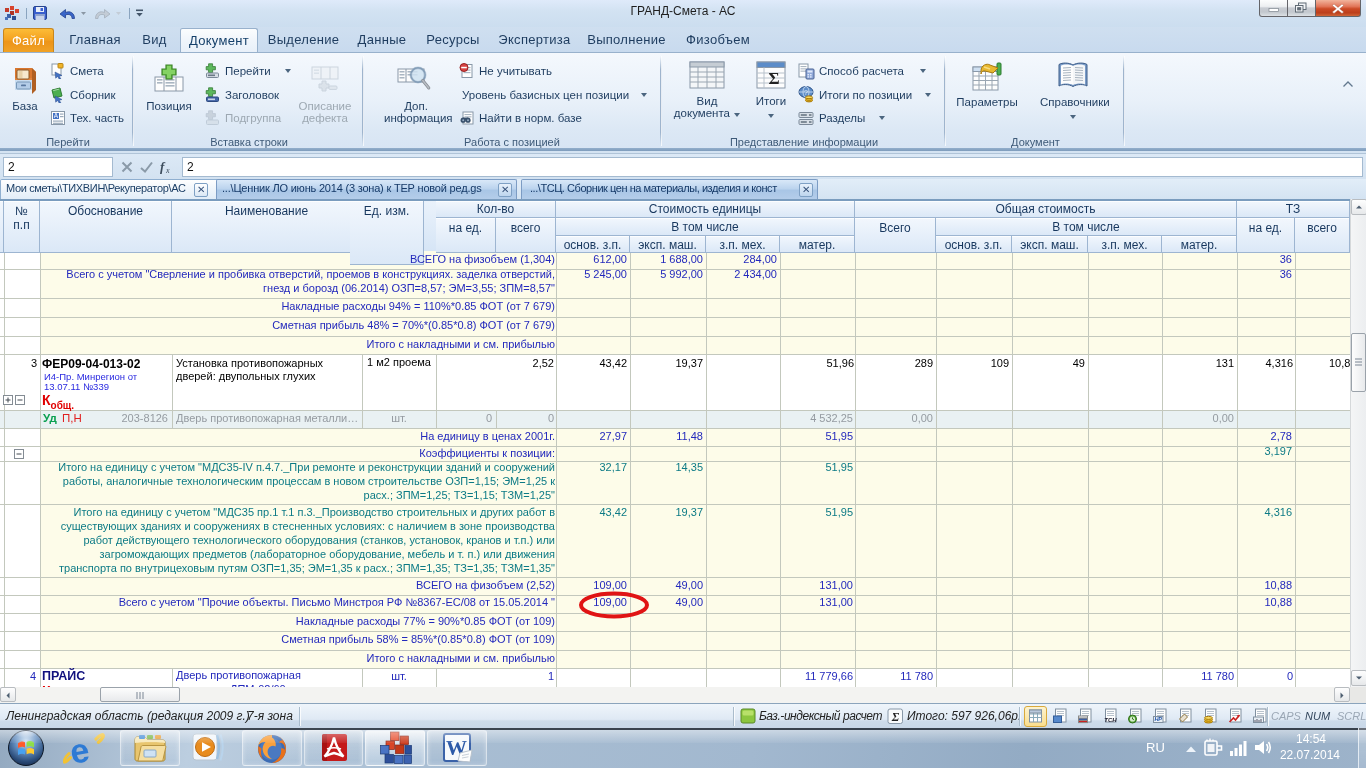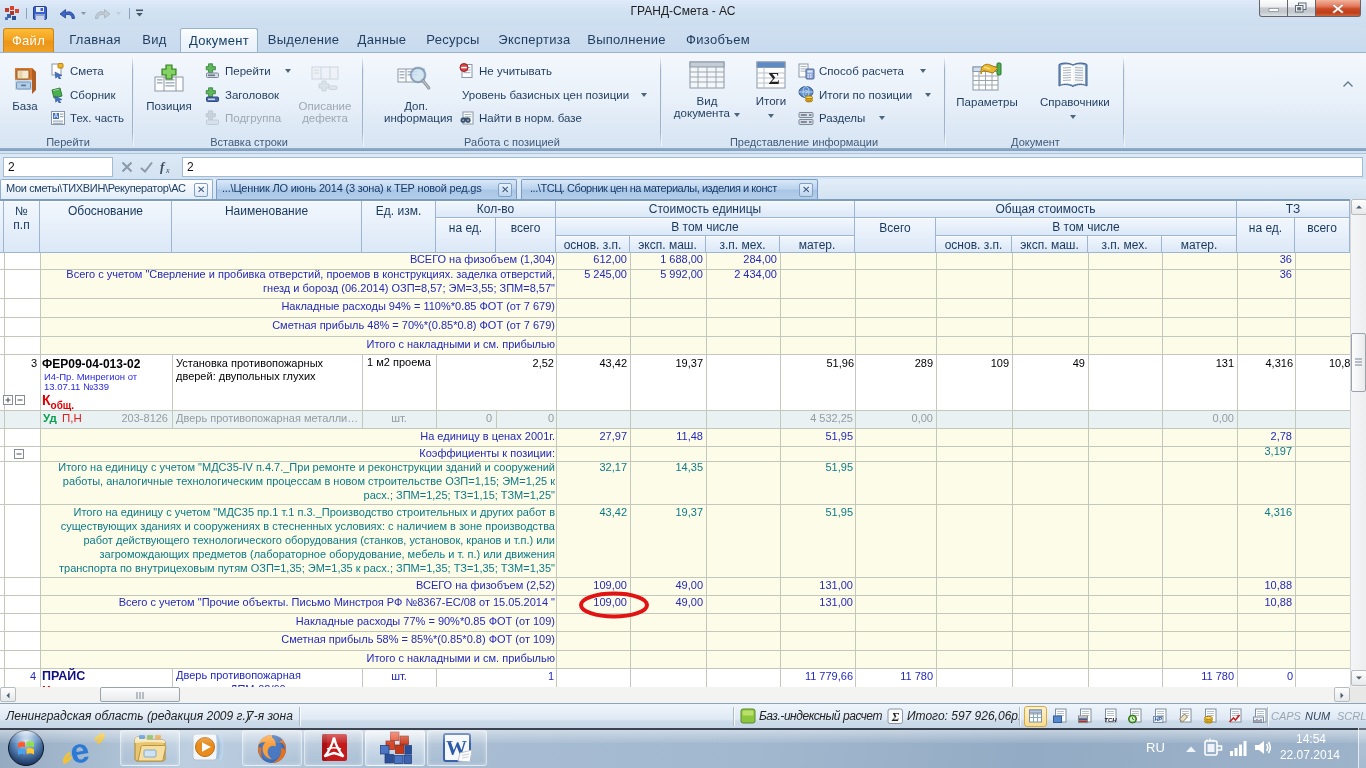--- a/index.html
+++ b/index.html
@@ -438,21 +438,21 @@
         <path d="M2 8 L6 11.5 L13 2.5" fill="none" stroke="#8a9aa8" stroke-width="2"></path>
       </svg>
  <svg class="abs" style="left:158px;top:5px;" width="15" height="15" viewBox="0 0 15 15">
         <text x="2" y="12" font-size="13" font-style="italic" font-family="Liberation Serif" fill="#3c4c5c" font-weight="bold">f</text>
         <text x="8" y="13.5" font-size="8" font-style="italic" font-family="Liberation Serif" fill="#3c4c5c">x</text>
       </svg>
  <div class="fbox" style="left:182px;width:1181px;">2</div>
 </div>
 
 <div id="doctabs">
- <div class="dtab dtab1" style="left:0px;width:213px;padding:2px 0 0 5px;letter-spacing:-0.35px;">Мои сметы\ТИХВИН\Рекуператор\АС<span class="x" style="left:193px;">✕</span></div>
+ <div class="dtab dtab1" style="left:0px;width:235px;padding:2px 0 0 5px;letter-spacing:-0.35px;">Мои сметы\ТИХВИН\Рекуператор\АС<span class="x" style="left:193px;">✕</span></div>
  <div class="dtab dtab23" style="left:216px;width:301px;padding:2px 0 0 5px;letter-spacing:-0.2px;">...\Ценник ЛО июнь 2014 (3 зона) к ТЕР новой ред.gs<span class="x" style="left:281px;">✕</span></div>
  <div class="dtab dtab23" style="left:521px;width:297px;padding:2px 0 0 8px;letter-spacing:-0.45px;">...\ТСЦ. Сборник цен на материалы, изделия и конст<span class="x" style="left:277px;">✕</span></div>
 </div>
 
 <div id="grid">
 <div style="position:absolute;left:0;top:52px;width:40px;height:436px;background:#fff;"></div>
 <div class="posrow" style="top:155px;height:56px;"></div>
 <div class="subrow" style="top:211px;height:18px;"></div>
 <div class="posrow" style="top:469px;height:19px;"></div>
 <div class="vl" style="left:4px;"></div>
@@ -491,21 +491,21 @@
 <div class="hl" style="top:396px;"></div>
 <div class="hl" style="top:414px;"></div>
 <div class="hl" style="top:432px;"></div>
 <div class="hl" style="top:451px;"></div>
 <div class="hl" style="top:469px;"></div>
 <div id="ghead">
         <div class="hc" style="left:0px;top:0px;width:4px;height:52px;padding-top:3px;font-size:12px;"></div>
         <div class="hc" style="left:4px;top:0px;width:36px;height:52px;padding-top:3px;font-size:12px;">№<br>п.п</div>
         <div class="hc" style="left:40px;top:0px;width:132px;height:52px;padding-top:3px;font-size:12px;">Обоснование</div>
         <div class="hc" style="left:172px;top:0px;width:190px;height:52px;padding-top:3px;font-size:12px;">Наименование</div>
-        <div class="hc" style="left:362px;top:0px;width:74px;height:52px;padding-top:3px;font-size:12px;">Ед. изм.</div>
+        <div class="hc" style="left:350px;top:0px;width:74px;height:64px;padding-top:3px;font-size:12px;">Ед. изм.</div>
         <div class="hc" style="left:436px;top:0px;width:120px;height:17px;padding-top:1px;font-size:12px;">Кол-во</div>
         <div class="hc" style="left:436px;top:17px;width:60px;height:35px;padding-top:3px;font-size:12px;">на ед.</div>
         <div class="hc" style="left:496px;top:17px;width:60px;height:35px;padding-top:3px;font-size:12px;">всего</div>
         <div class="hc" style="left:556px;top:0px;width:299px;height:17px;padding-top:1px;font-size:12px;">Стоимость единицы</div>
         <div class="hc" style="left:556px;top:17px;width:299px;height:18px;padding-top:2px;font-size:12px;">В том числе</div>
         <div class="hc" style="left:556px;top:35px;width:74px;height:17px;padding-top:2px;font-size:12px;">основ. з.п.</div>
         <div class="hc" style="left:630px;top:35px;width:76px;height:17px;padding-top:2px;font-size:12px;">эксп. маш.</div>
         <div class="hc" style="left:706px;top:35px;width:74px;height:17px;padding-top:2px;font-size:12px;">з.п. мех.</div>
         <div class="hc" style="left:780px;top:35px;width:75px;height:17px;padding-top:2px;font-size:12px;">матер.</div>
         <div class="hc" style="left:855px;top:0px;width:382px;height:17px;padding-top:1px;font-size:12px;">Общая стоимость</div>

